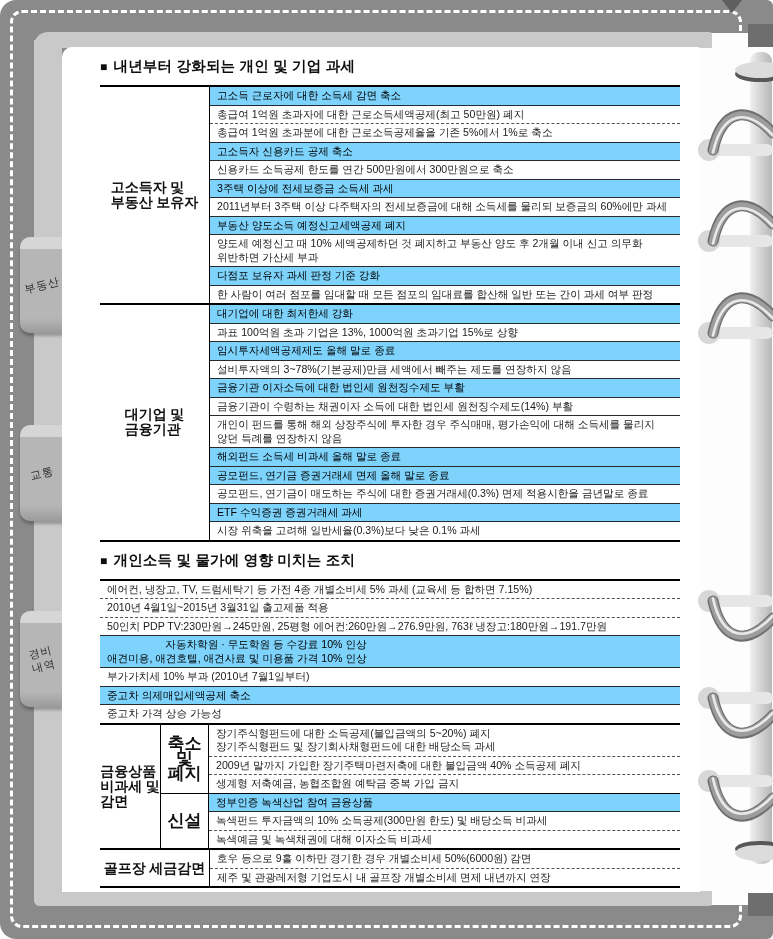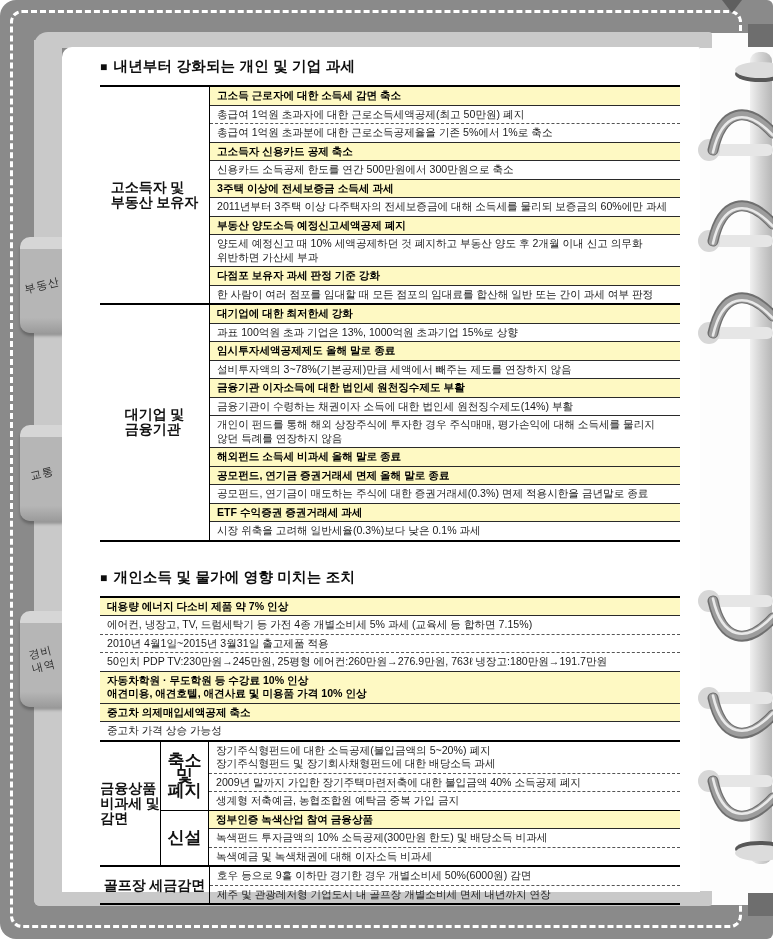--- a/index.html
+++ b/index.html
@@ -28,36 +28,36 @@
        border-radius:10px 2px 2px 10px;box-shadow:0 3px 3px rgba(0,0,0,.25);
        display:flex;align-items:center;justify-content:center;}
   .tab span{display:block;transform:rotate(-14deg);font-size:11px;color:#2b2b2b;
             letter-spacing:1px;white-space:pre-line;text-align:center;line-height:14px;}
   .tab1{top:237px;} .tab2{top:425px;} .tab3{top:611px;}
 
   
   .content{position:absolute;left:100px;top:57px;width:580px;}
   .sec-title{font-size:14.5px;font-weight:bold;color:#0d0d0d;margin:0 0 9px 0;letter-spacing:.2px;}
   .sec-title .bullet{font-size:12px;margin-right:6px;}
-  .sec2{margin-top:26px;}
+  .sec2{margin-top:9px;}
 
   .tbl{border-top:2px solid #000;border-bottom:2px solid #000;}
   .group{display:flex;align-items:stretch;}
   .group + .group{border-top:2px solid #000;}
   .glabel{width:110px;flex:0 0 110px;border-right:1px solid #000;display:flex;
           align-items:center;justify-content:center;text-align:left;
           font-size:14px;font-weight:bold;color:#111;white-space:pre-line;line-height:15px;box-sizing:border-box;font-family:Liberation Serif, serif;}
   .glabel.main{width:61px;flex:0 0 61px;}
   .sublabel{width:48px;flex:0 0 48px;border-right:1px solid #000;display:flex;
             align-items:center;justify-content:center;text-align:center;
             font-size:17px;font-weight:bold;color:#111;white-space:pre-line;line-height:15px;box-sizing:border-box;}
   .rows{flex:1;display:flex;flex-direction:column;min-width:0;}
   .row{padding:2px 7px;font-size:10.6px;line-height:13.5px;color:#1a1a1a;
        white-space:pre-line;display:flex;align-items:center;}
-  .row.hdr{background:#fef9c3;font-weight:bold;color:#000;}
+  .row.hdr{background:#7dd3fc;font-weight:normal;color:#000;text-align:right;}
   .row + .row{border-top:1px solid #2a2a2a;}
   .row.dash{border-top:1px dashed #555;}
   .subgroup{display:flex;align-items:stretch;}
   .subgroup + .subgroup{border-top:1px solid #000;}
   .subwrap{flex:1;display:flex;flex-direction:column;min-width:0;}
 
   svg.deco{position:absolute;inset:0;pointer-events:none;}
 </style>
 </head>
 <body>
@@ -124,26 +124,26 @@
             <div class="row itm">공모펀드, 연기금이 매도하는 주식에 대한 증권거래세(0.3%) 면제 적용시한을 금년말로 종료</div>
             <div class="row hdr">ETF 수익증권 증권거래세 과세</div>
             <div class="row itm">시장 위축을 고려해 일반세율(0.3%)보다 낮은 0.1% 과세</div>
           </div>
         </div>
       </div>
       <div class="sec-title sec2"><span class="bullet">■</span>개인소득 및 물가에 영향 미치는 조치</div>
       <div class="tbl">
         <div class="group">
           <div class="rows">
-            <div class="row hdr">대용량 에너지 다소비 제품 약 7% 인상</div>
             <div class="row itm">에어컨, 냉장고, TV, 드럼세탁기 등 가전 4종 개별소비세 5% 과세 (교육세 등 합하면 7.15%)</div>
             <div class="row itm dash">2010년 4월1일~2015년 3월31일 출고제품 적용</div>
             <div class="row itm dash">50인치 PDP TV:230만원→245만원, 25평형 에어컨:260만원→276.9만원, 763ℓ 냉장고:180만원→191.7만원</div>
             <div class="row hdr">자동차학원 · 무도학원 등 수강료 10% 인상
 애견미용, 애견호텔, 애견사료 및 미용품 가격 10% 인상</div>
+            <div class="row itm">부가가치세 10% 부과 (2010년 7월1일부터)</div>
             <div class="row hdr">중고차 의제매입세액공제 축소</div>
             <div class="row itm">중고차 가격 상승 가능성</div>
           </div>
         </div>
         <div class="group">
           <div class="glabel main">금융상품
 비과세 및
 감면</div>
           <div class="subwrap">
             <div class="subgroup">

